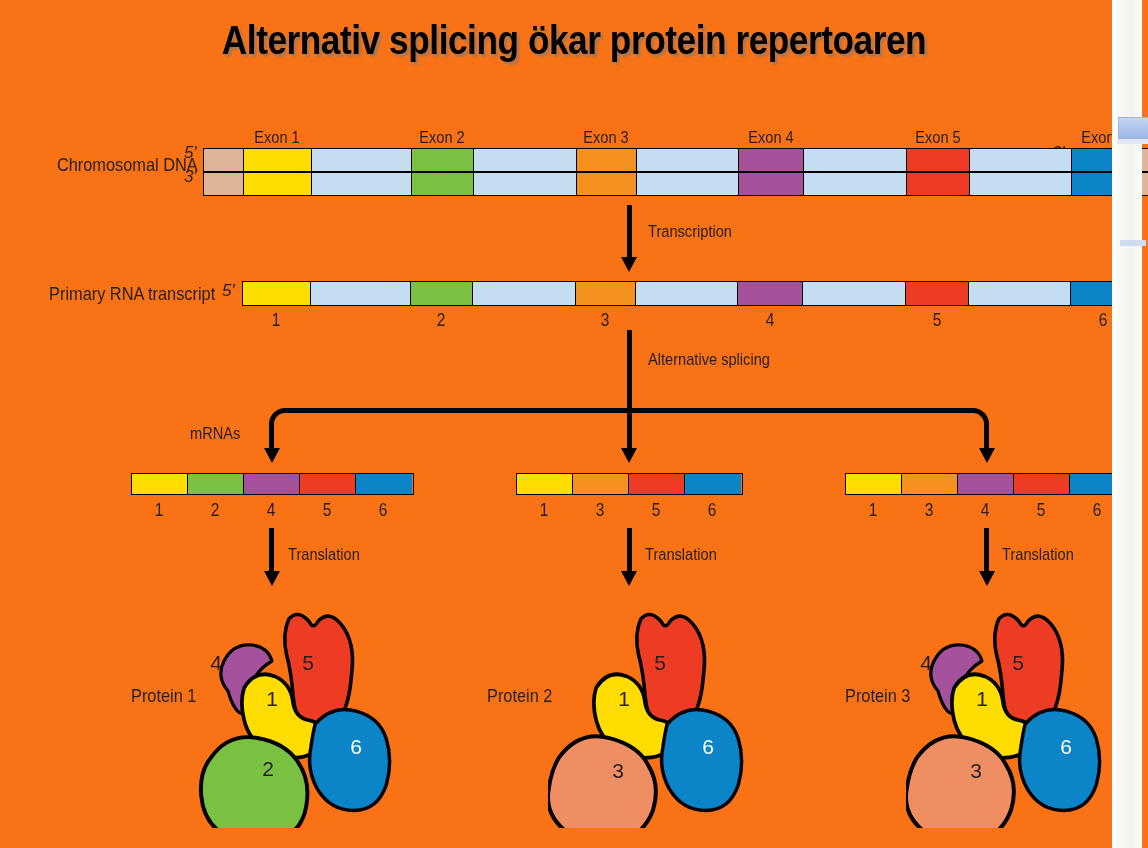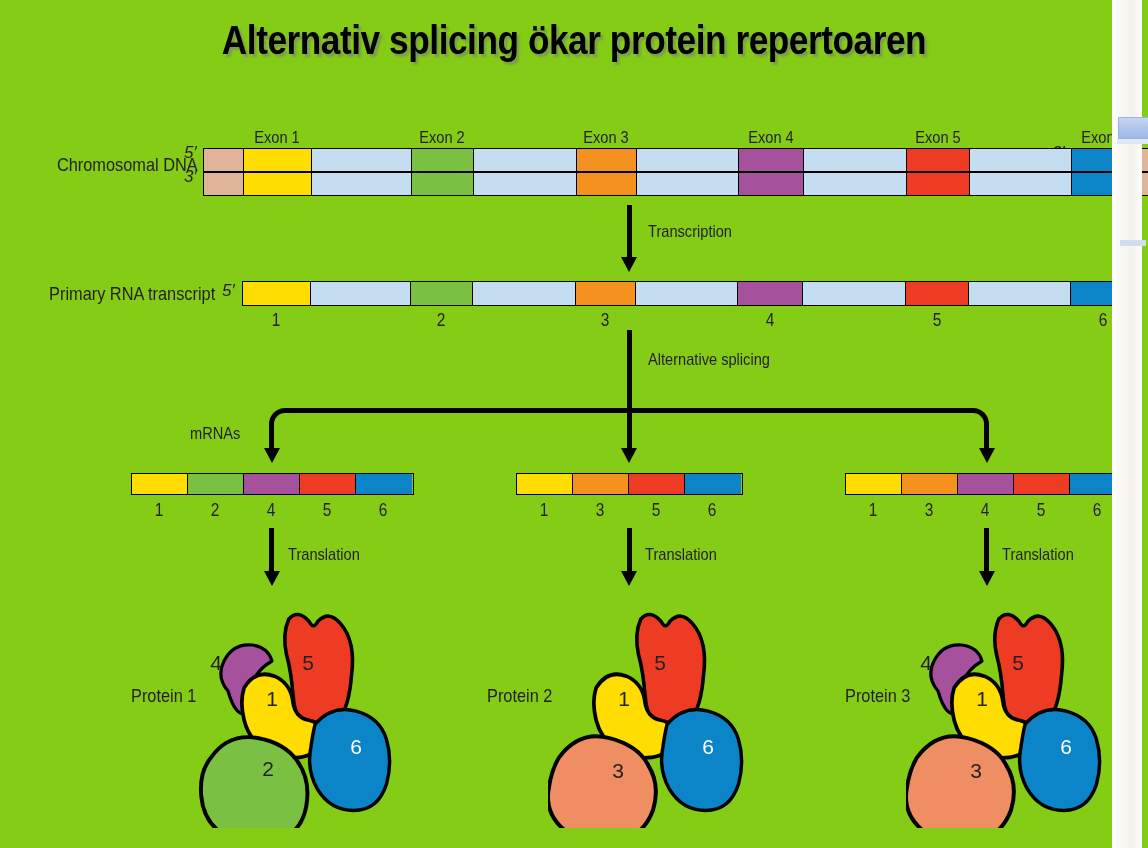--- a/index.html
+++ b/index.html
@@ -3,21 +3,21 @@
 <meta charset="utf-8">
 <style>
   html,body{margin:0;padding:0;}
   body{
     width:1148px;height:848px;
     background:#ffffff;
     font-family:"Liberation Sans", sans-serif;
     overflow:hidden;
     position:relative;
   }
-  #slide{position:absolute;inset:0;background:#84cc16;}
+  #slide{position:absolute;inset:0;background:#f97316;}
 
   
   #title{
     position:absolute;left:0;top:18px;width:1148px;
     text-align:center;
     font-size:40px;font-weight:bold;
     letter-spacing:-0.5px;
     color:#000000;
     transform:scaleX(0.88);
     text-shadow:3px 3px 2px rgba(120,120,120,.55);

